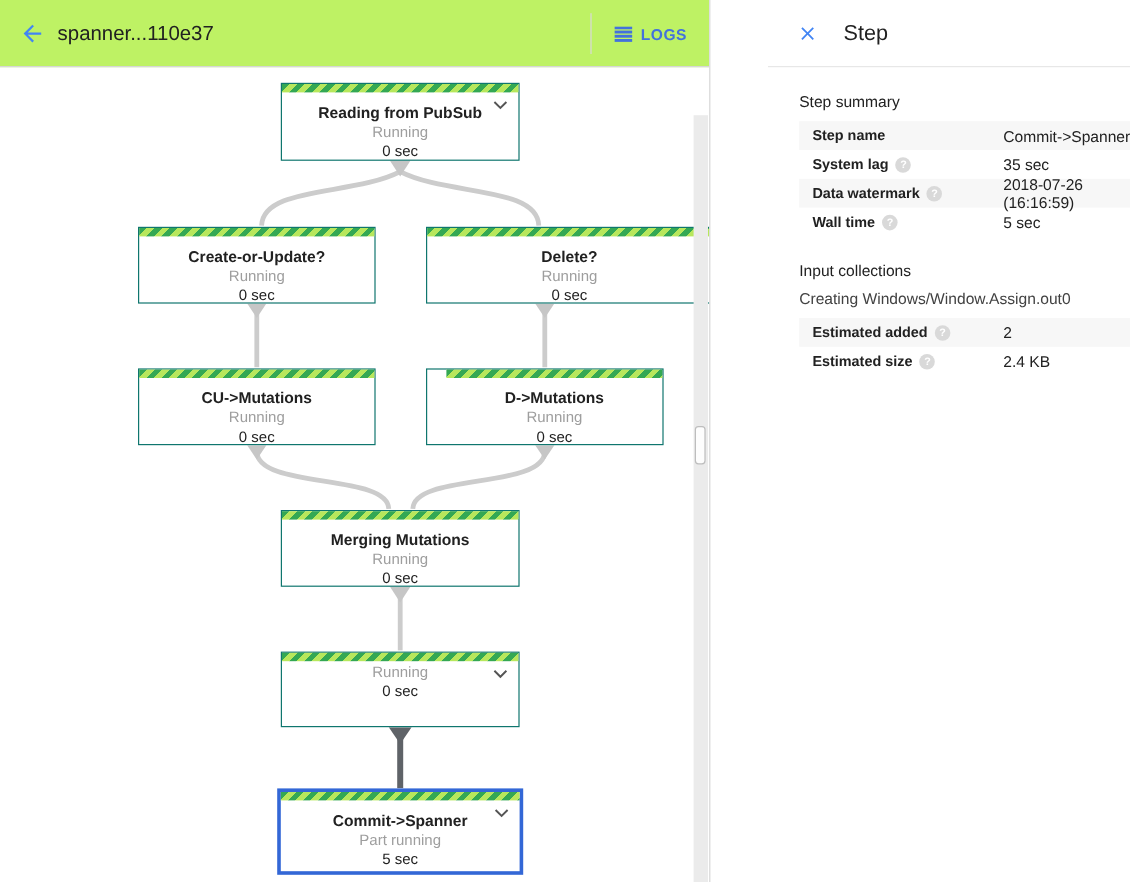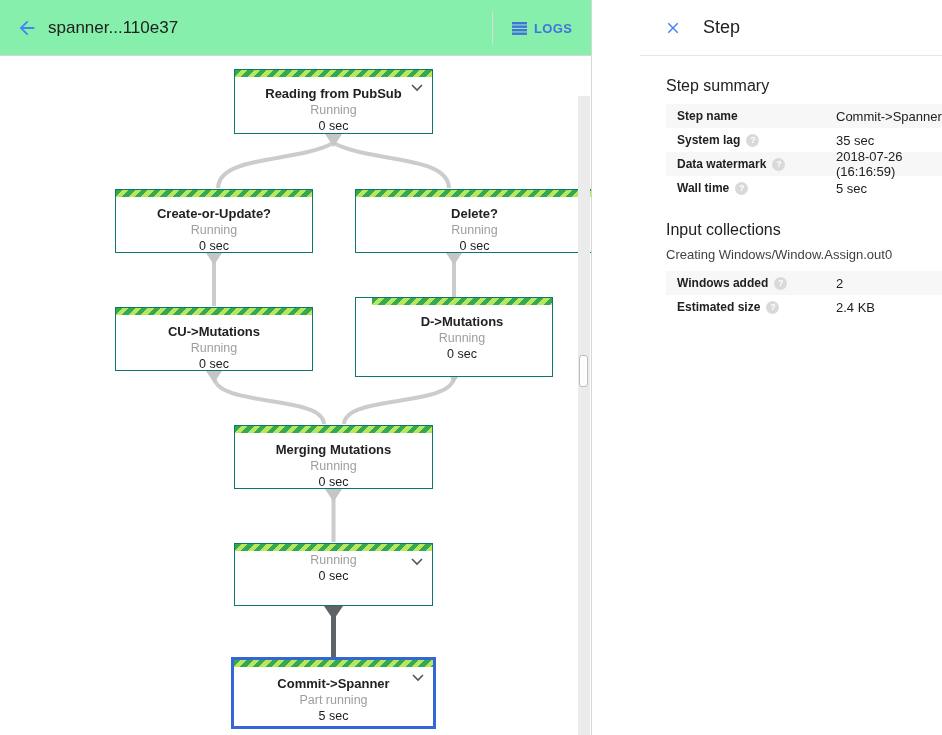--- a/index.html
+++ b/index.html
@@ -8,21 +8,21 @@
     font-family: "Liberation Sans", sans-serif;
     background: #ffffff;
     position: relative;
     overflow: hidden;
     color: #212121;
   }
 
   
   .app-header {
     position: absolute; left: 0; top: 0; width: 591px; height: 56px;
-    background: #86efac; border-bottom: 1px solid #d6d6d6;
+    background: #bef264; border-bottom: 1px solid #d6d6d6;
   }
   .back-btn {
     position: absolute; left: 14px; top: 16px; width: 26px; height: 24px;
     cursor: pointer; display: flex; align-items: center; justify-content: center;
   }
   .job-title {
     position: absolute; left: 48px; top: 0; height: 56px; line-height: 56px;
     font-size: 17px; color: #212121;
   }
   .header-divider {
@@ -77,21 +77,21 @@
     height: 56px; border-bottom: 1px solid #e7e7e7;
     display: flex; align-items: center;
   }
   .close-btn {
     margin-left: 23px; width: 20px; height: 20px; cursor: pointer;
     display: flex; align-items: center; justify-content: center;
   }
   .panel-title { margin-left: 20px; font-size: 18px; color: #212121; }
 
   .panel-body { padding-left: 26px; }
-  .section-heading { font-size: 16px; font-weight: 400; color: #212121; margin-top: 21px; }
+  .section-heading { font-size: 13px; font-weight: 400; color: #212121; margin-top: 21px; }
   .section-heading.first { margin-top: 21px; margin-bottom: 9px; }
   .collection-name { font-size: 13px; color: #424242; margin-top: 8px; margin-bottom: 8px; }
 
   .kv-table { width: 100%; }
   .kv-row {
     display: flex; align-items: center; height: 24px; padding-left: 11px;
     font-size: 13px;
   }
   .kv-row.alt { background: #f7f7f7; }
   .kv-label {
@@ -179,21 +179,21 @@
     <div class="node-time">0 sec</div>
   </div>
 
   <div class="node" style="left:115px; top:250px; width:198px; height:64px;">
     <div class="stripe"></div>
     <div class="node-title">CU-&gt;Mutations</div>
     <div class="node-status">Running</div>
     <div class="node-time">0 sec</div>
   </div>
 
-  <div class="node" style="left:355px; top:240px; width:198px; height:80px;padding-left:16px;">
+  <div class="node" style="left:355px; top:250px; width:198px; height:64px;padding-left:16px;">
     <div class="stripe"></div>
     <div class="node-title">D-&gt;Mutations</div>
     <div class="node-status">Running</div>
     <div class="node-time">0 sec</div>
   </div>
 
   <div class="node" style="left:234px; top:368px; width:199px; height:64px;">
     <div class="stripe"></div>
     <div class="node-title">Merging Mutations</div>
     <div class="node-status">Running</div>
@@ -266,21 +266,21 @@
         <span class="kv-value">5 sec</span>
       </div>
     </div>
 
     <div class="section-heading">Input collections</div>
     <div class="collection-name">Creating Windows/Window.Assign.out0</div>
 
     <div class="kv-table mt8">
       <div class="kv-row alt">
         <span class="kv-label">
-          <span>Windows added</span>
+          <span>Estimated added</span>
           <span class="help-icon">?</span>
         </span>
         <span class="kv-value">2</span>
       </div>
       <div class="kv-row">
         <span class="kv-label">
           <span>Estimated size</span>
           <span class="help-icon">?</span>
         </span>
         <span class="kv-value">2.4 KB</span>

